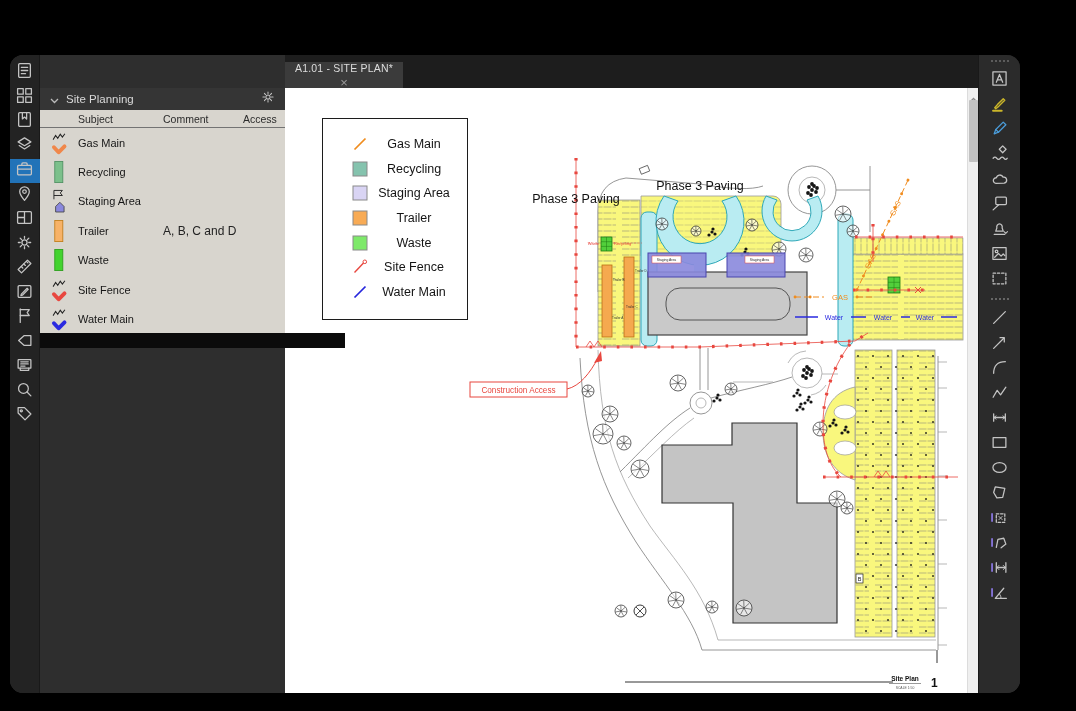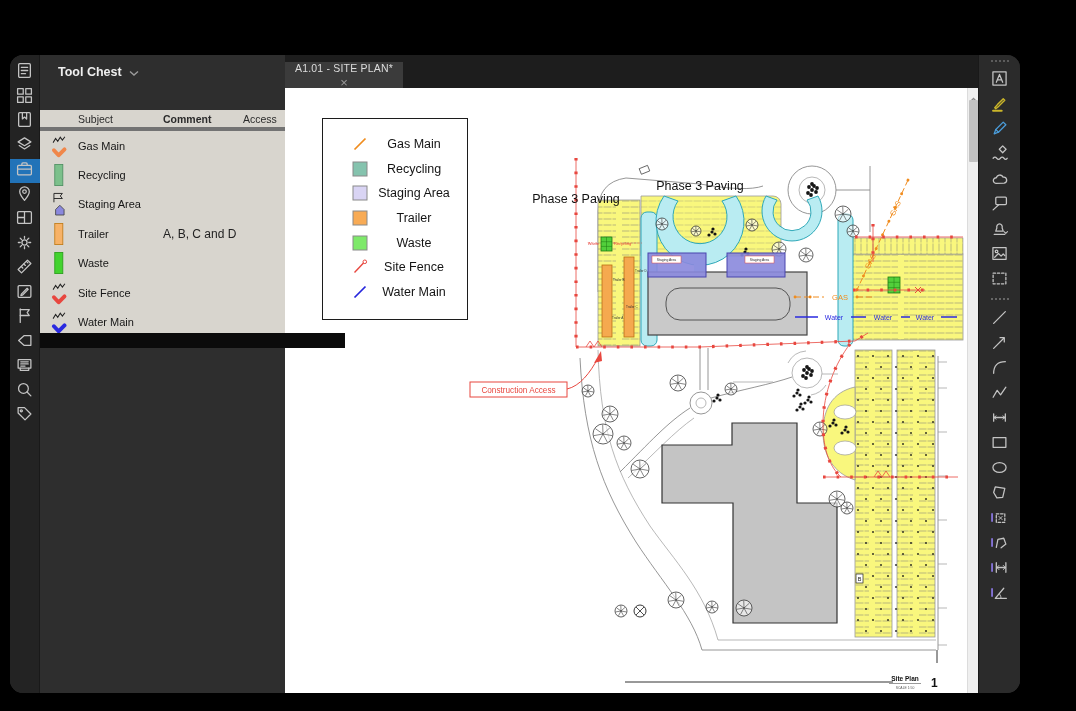--- a/index.html
+++ b/index.html
@@ -11,23 +11,23 @@
         display:flex;flex-direction:column;align-items:center;padding-top:9px;box-sizing:border-box;gap:7.5px;}
   .rail-item{width:30px;height:17px;display:flex;align-items:center;justify-content:center;flex:0 0 auto;cursor:pointer;}
   .rail-item.active{background:#2273b8;height:24px;margin:-3.5px 0;}
   
   #panel{position:absolute;left:30px;top:0;width:245px;height:100%;background:#2e2e2e;}
   #panel-header{position:absolute;left:0;top:0;width:100%;height:33px;display:flex;align-items:center;gap:7px;padding-left:18px;box-sizing:border-box;}
   #panel-title{color:#efefef;font-size:12.5px;font-weight:bold;}
   #section-row{position:absolute;left:0;top:33px;width:100%;height:22px;background:#353535;display:flex;align-items:center;gap:7px;padding:0 10px;box-sizing:border-box;}
   #section-label{color:#d9d9d9;font-size:11.5px;flex:1;}
   #tool-list{position:absolute;left:0;top:55px;width:100%;height:223px;background:#d8d5ce;overflow:hidden;}
-  .tl-head{display:flex;height:17px;align-items:center;border-bottom:4px solid #737373;font-size:10.5px;color:#2b2b2b;}
+  .tl-head{display:flex;height:17px;align-items:center;border-bottom:1px solid #737373;font-size:10.5px;color:#2b2b2b;}
   .tl-head span:nth-child(1){margin-left:38px;width:85px;}
-  .tl-head span:nth-child(2){width:80px;font-weight:bold;}
+  .tl-head span:nth-child(2){width:80px;}
   .tl-head span:nth-child(3){width:40px;}
   .tl-row{display:flex;height:29.4px;align-items:center;font-size:11px;color:#161616;cursor:pointer;}
   .tl-ic{width:38px;display:flex;justify-content:center;align-items:center;}
   .tl-sub{width:85px;}
   .tl-com{width:80px;font-size:12px;color:#222;}
   .tl-lab{width:40px;}
   #panel-dark-band{position:absolute;left:30px;top:278px;width:305px;height:15px;background:#0b0b0b;z-index:5;}
   
   #tabbar{position:absolute;left:275px;top:0;right:0;height:33px;background:#1d1d1d;z-index:2;}
   #tab-active{position:absolute;left:0;top:7px;width:118px;height:26px;background:#3b3b3b;display:flex;align-items:center;
@@ -185,24 +185,30 @@
         <span><svg viewBox="0 0 16 16" width="17" height="17">
             <g stroke="#c4c4c4" stroke-width="1.2" fill="none" stroke-linecap="round" stroke-linejoin="round">
               <path d="M2,2.5 H8 L14,8.5 8.5,14 2,7.5 Z"></path>
               <circle cx="5" cy="5.5" r="1"></circle>
             </g>
           </svg></span>
       </div>
     </div>
 
   <div id="panel">
-    <div id="panel-header">
-      <span id="panel-title">Tool Chest</span>
-      <span><svg width="10" height="7">
-            <path d="M1,1.5 L5,5 L9,1.5" stroke="#9a9a9a" stroke-width="1.4" fill="none"></path>
+    <div id="section-row">
+      <span><svg width="9" height="6">
+            <path d="M1,1 L4.5,4.5 L8,1" stroke="#bbb" stroke-width="1.3" fill="none"></path>
+          </svg></span>
+      <span id="section-label">Site Planning</span>
+      <span><svg viewBox="0 0 16 16" width="14" height="14">
+            <g stroke="#c4c4c4" stroke-width="1.2" fill="none" stroke-linecap="round">
+              <circle cx="8" cy="8" r="2.4"></circle>
+              <path d="M8,2.2 V4 M8,12 V13.8 M2.2,8 H4 M12,8 H13.8 M3.9,3.9 L5.2,5.2 M10.8,10.8 L12.1,12.1 M12.1,3.9 L10.8,5.2 M5.2,10.8 L3.9,12.1"></path>
+            </g>
           </svg></span>
     </div>
     <div id="tool-list">
       <div class="tl-head">
         <span>Subject</span>
         <span>Comment</span>
         <span>Access</span>
       </div>
       <div id="tool-rows">
           <div class="tl-row">

